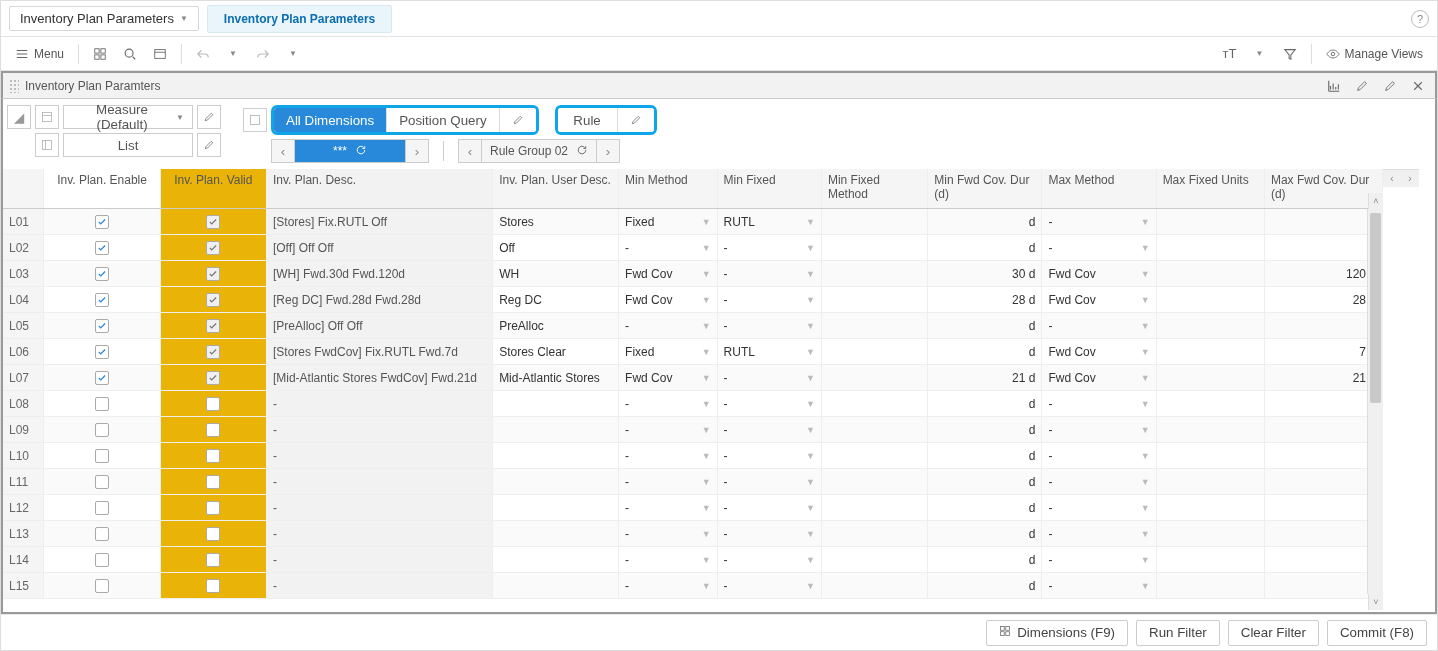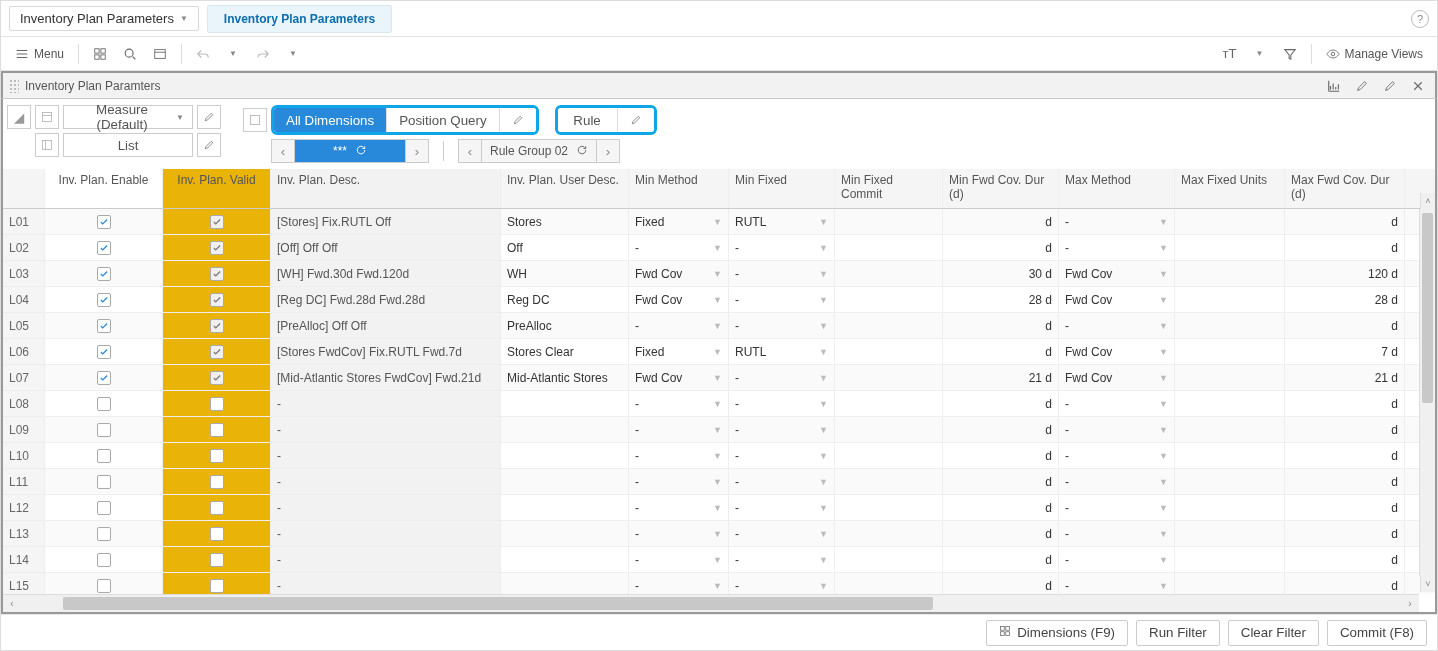--- a/index.html
+++ b/index.html
@@ -39,21 +39,21 @@
 .pill { height: 24px; padding: 0 12px; border: none; background: #fff; color: #555; cursor: pointer; display: inline-flex; align-items: center; border-right: 1px solid #ddd; }
 .pill:last-child { border-right: none; }
 .pill.active { background: #2888d9; color: #fff; }
 .nav-group { display: inline-flex; align-items: center; }
 .nav-btn { width: 24px; height: 24px; border: 1px solid #ccc; background: #f5f5f5; color: #888; cursor: pointer; display: inline-flex; align-items: center; justify-content: center; }
 .nav-center { height: 24px; min-width: 110px; background: #2888d9; color: #fff; display: inline-flex; align-items: center; justify-content: center; gap: 8px; border-top: 1px solid #ccc; border-bottom: 1px solid #ccc; padding: 0 8px; }
 .nav-center.alt { background: #f5f5f5; color: #555; }
 .nav-sep { width: 6px; }
 
 
-.grid-wrap { flex: 1; border-left: 2px solid #999; border-right: 2px solid #999; border-bottom: 2px solid #999; overflow: hidden; display: flex; flex-direction: column; }
+.grid-wrap { flex: 1; border-left: 2px solid #999; border-right: 2px solid #999; border-bottom: 2px solid #999; overflow: hidden; display: flex; flex-direction: row; }
 .grid-scroll { flex: 1; overflow: hidden; position: relative; }
 .grid { display: block; }
 .grid-header { display: flex; background: #f5f5f5; border-bottom: 1px solid #ccc; height: 40px; }
 .grid-body { }
 .row { display: flex; height: 26px; border-bottom: 1px solid #eee; align-items: center; }
 .row:nth-child(odd) { background: #fafafa; }
 .cell, .hcell { border-right: 1px solid #eee; padding: 0 6px; display: flex; align-items: center; height: 100%; overflow: hidden; white-space: nowrap; }
 .hcell { font-weight: 400; color: #555; align-items: flex-start; padding-top: 4px; line-height: 1.2; }
 .c-rownum { width: 42px; background: #f5f5f5; color: #666; justify-content: flex-start; }
 .c-enable { width: 118px; justify-content: center; background: #fff; }
@@ -318,21 +318,21 @@
           <div class="hcell c-userdesc">
               <span class="hlabel">Inv. Plan. User Desc.</span>
             </div>
           <div class="hcell c-minmeth">
               <span class="hlabel">Min Method</span>
             </div>
           <div class="hcell c-minfix">
               <span class="hlabel">Min Fixed</span>
             </div>
           <div class="hcell c-minfixu">
-              <span class="hlabel">Min Fixed Commit</span>
+              <span class="hlabel">Min Fixed Method</span>
             </div>
           <div class="hcell c-minfwd" style="justify-content:flex-start">
               <span class="hlabel">Min Fwd Cov. Dur (d)</span>
             </div>
           <div class="hcell c-maxmeth">
               <span class="hlabel">Max Method</span>
             </div>
           <div class="hcell c-maxfixu">
               <span class="hlabel">Max Fixed Units</span>
             </div>

